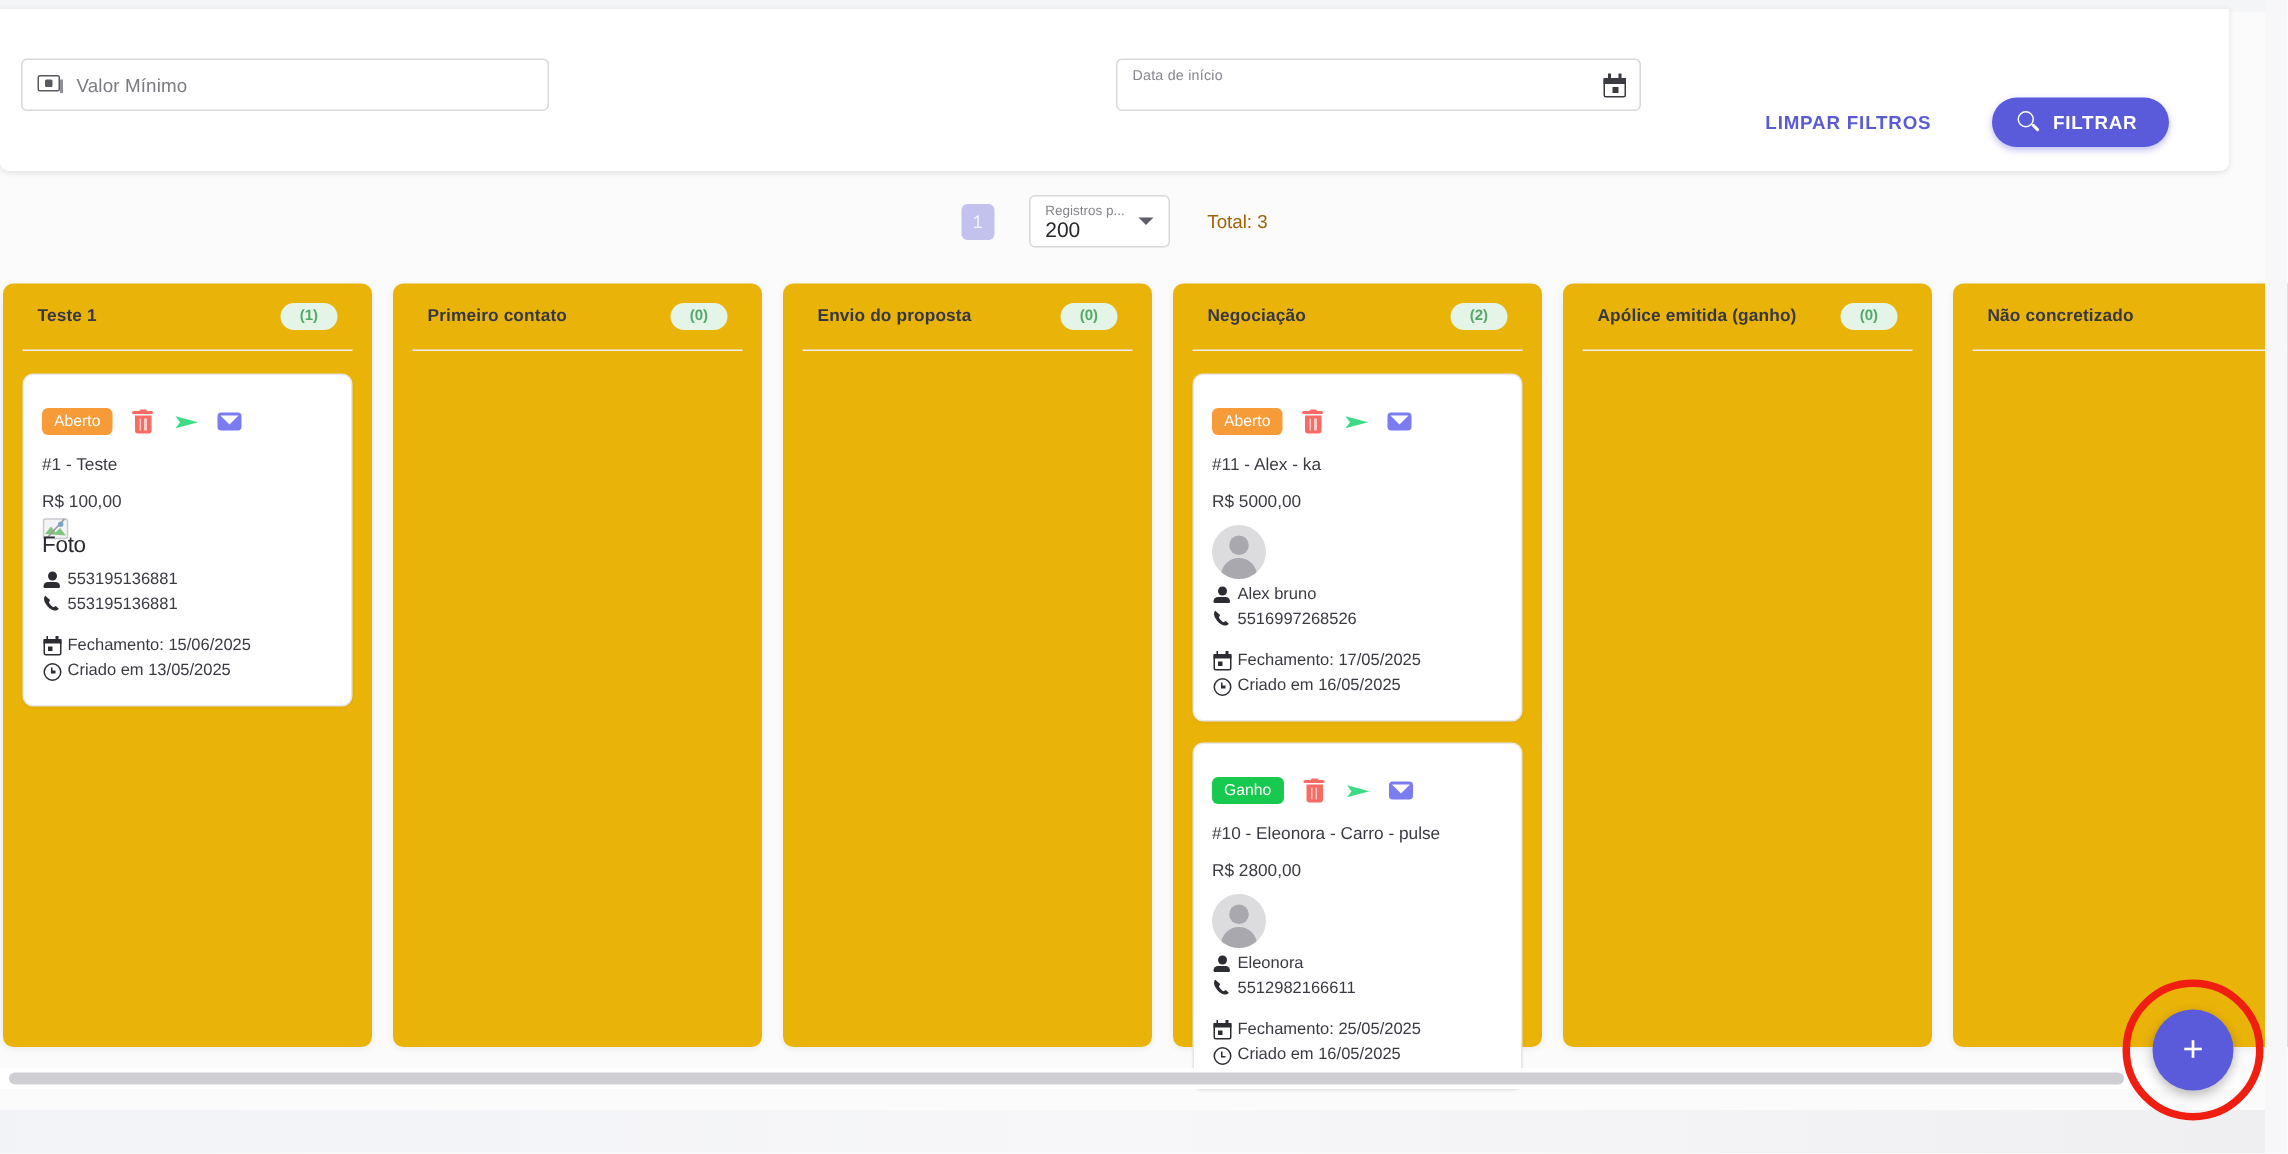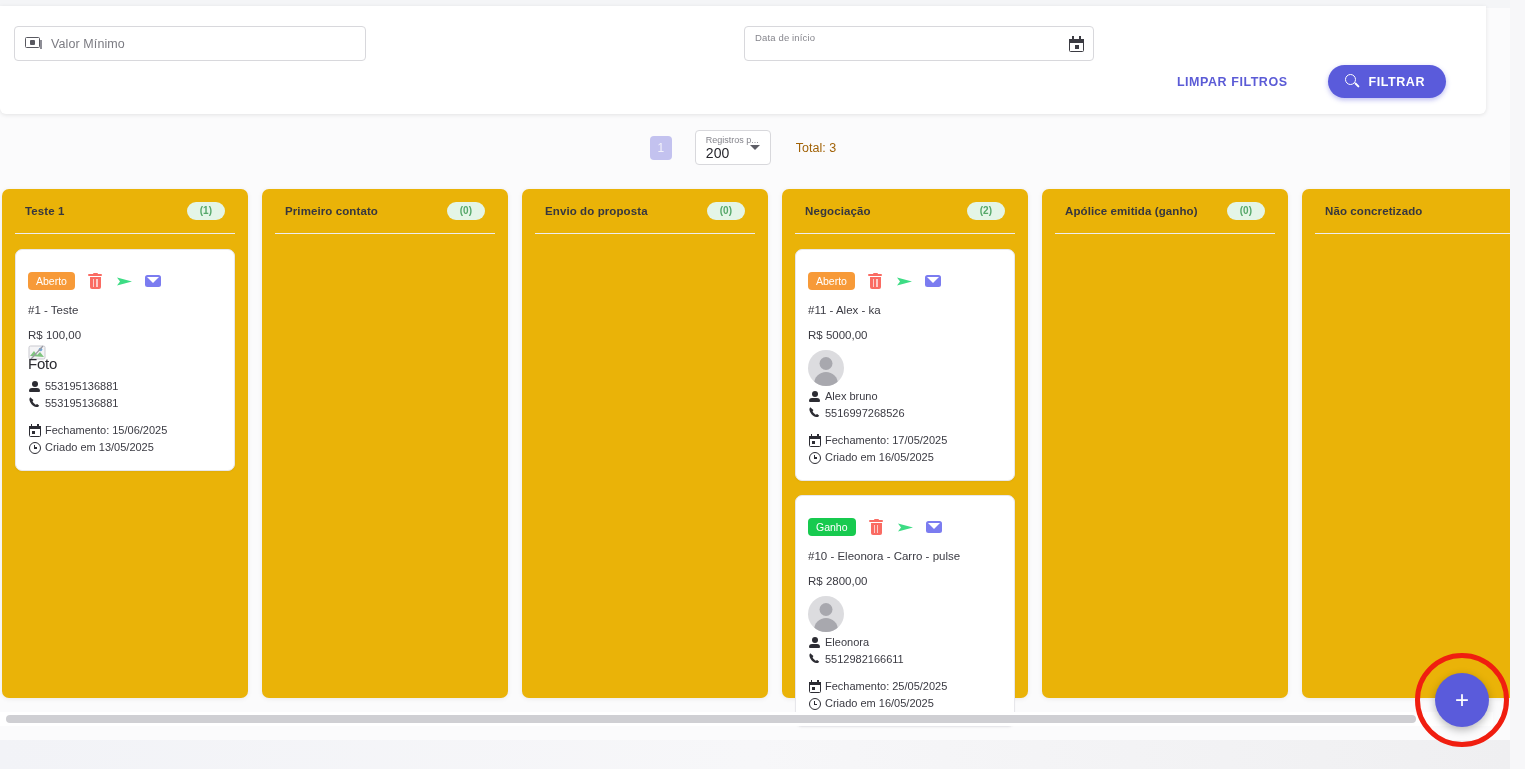--- a/index.html
+++ b/index.html
@@ -13,21 +13,21 @@
 
   
   .top-strip { position:absolute; top:0; left:0; width:1525px; height:8px; background:#f4f5f7; }
 
   
   .filter-card {
     position: absolute; top: 6px; left: 0px; width: 1486px; height: 108px;
     background:#ffffff; border-bottom-left-radius:6px; border-bottom-right-radius:6px;
     box-shadow: 0 1px 4px rgba(0,0,0,0.10);
   }
-  .filter-row { position:absolute; top:20px; left:0; width:100%; height:36px; }
+  .filter-row { position:absolute; top:33px; left:0; width:100%; height:36px; }
   .field {
     position:absolute; height:35px; border:1px solid #d8d8dc; border-radius:4px;
     background:#fff; display:flex; align-items:center; padding:0 10px;
   }
   .field-money { top:0; }
   .f1 { left:14px;  width:352px; }
   .f2 { left:379px; width:351px; }
   .f3 { left:744px; width:350px; }
   .f4 { left:1108px; width:351px; }
   .money-icon { width:17px; height:13px; flex:0 0 auto; margin-right:9px; position:relative; }
@@ -61,21 +61,21 @@
   .search-ico .hnd { position:absolute; left:9px; top:9.5px; width:6px; height:1.9px; background:#fff; transform:rotate(45deg); border-radius:1px; }
 
   
   .pager { position:absolute; top:130px; left:0; width:1486px; display:flex; justify-content:center; align-items:center; gap:0; }
   .pager-inner { display:flex; align-items:center; }
   .page-num {
     width:22px; height:24px; border-radius:4px; background:#c3c2ef; color:#f2f2fb;
     display:flex; align-items:center; justify-content:center; font-size:12px; cursor:pointer;
   }
   .per-page {
-    margin-left:23px; width:76px; height:35px; border:1px solid #d8d8dc; border-radius:4px;
+    margin-left:23px; width:94px; height:35px; border:1px solid #d8d8dc; border-radius:4px;
     position:relative; background:#fff; cursor:pointer;
   }
   .pp-label { position:absolute; top:4px; left:10px; font-size:9px; color:#85858c; }
   .pp-value { position:absolute; top:14px; left:10px; font-size:14px; color:#26262c; }
   .pp-caret { position:absolute; right:10px; top:14px; width:0; height:0;
     border-left:5px solid transparent; border-right:5px solid transparent; border-top:5px solid #5e5e66; }
   .total { margin-left:25px; font-size:12.5px; color:#a16207; }
 
   
   .board { position:absolute; top:189px; left:0; width:1525px; height:509px; display:flex; gap:14px; padding-left:2px; }

